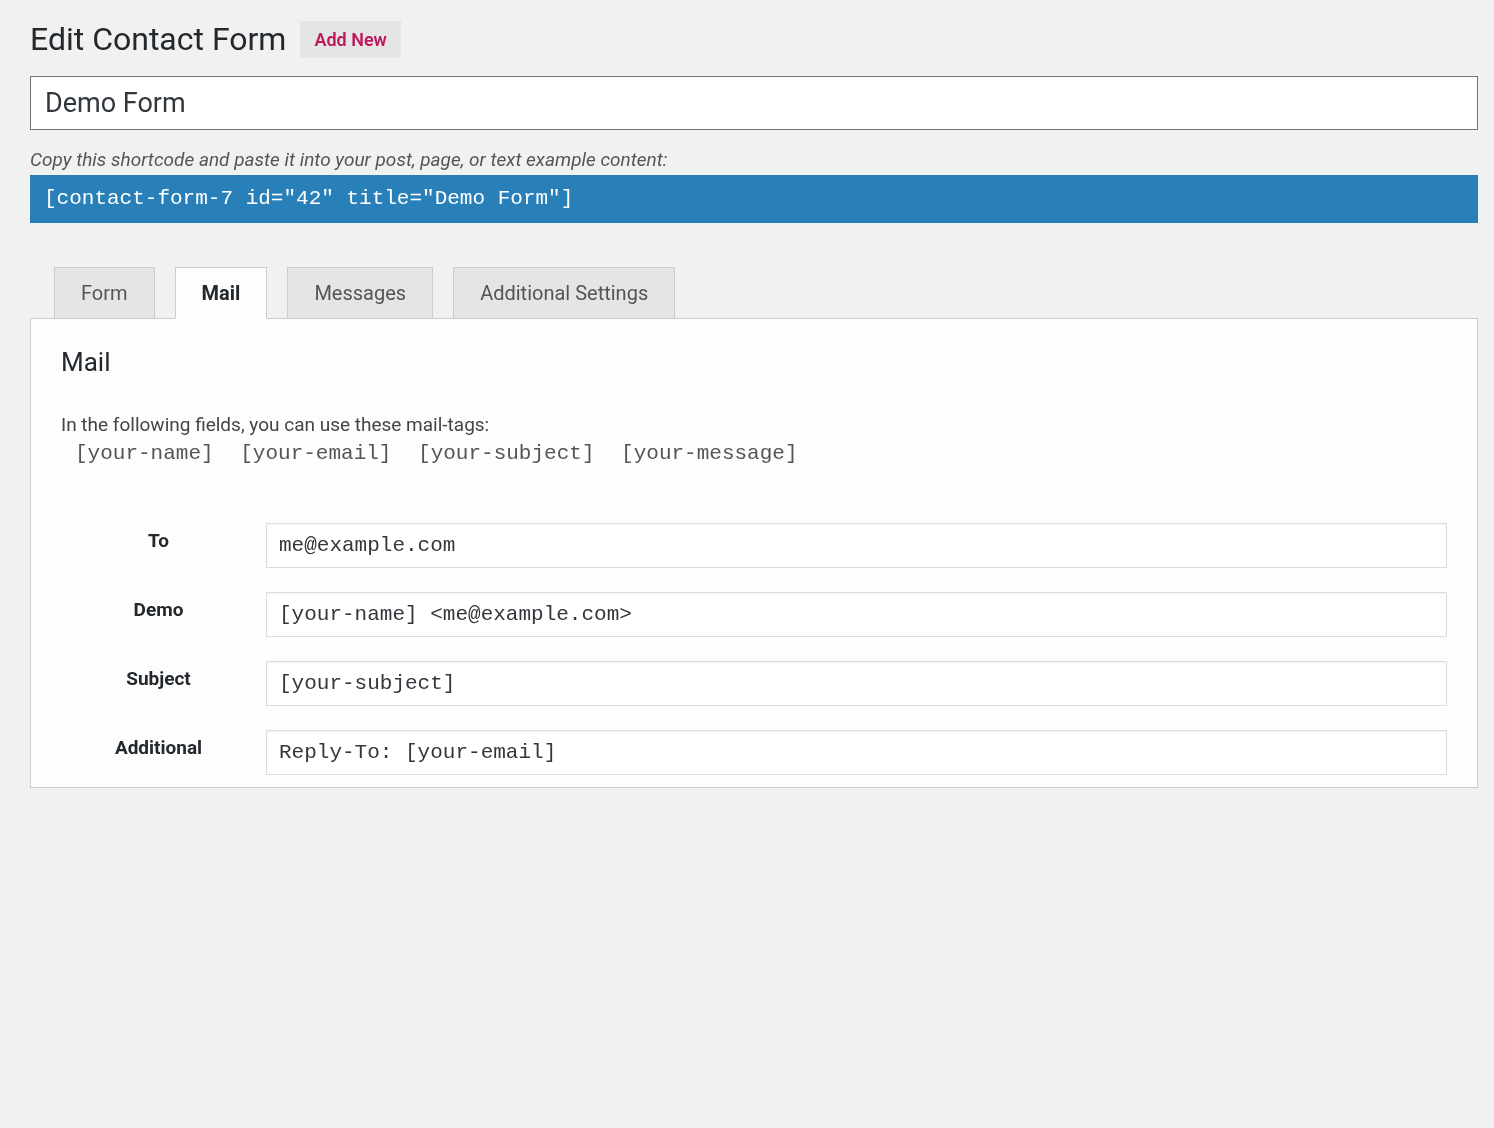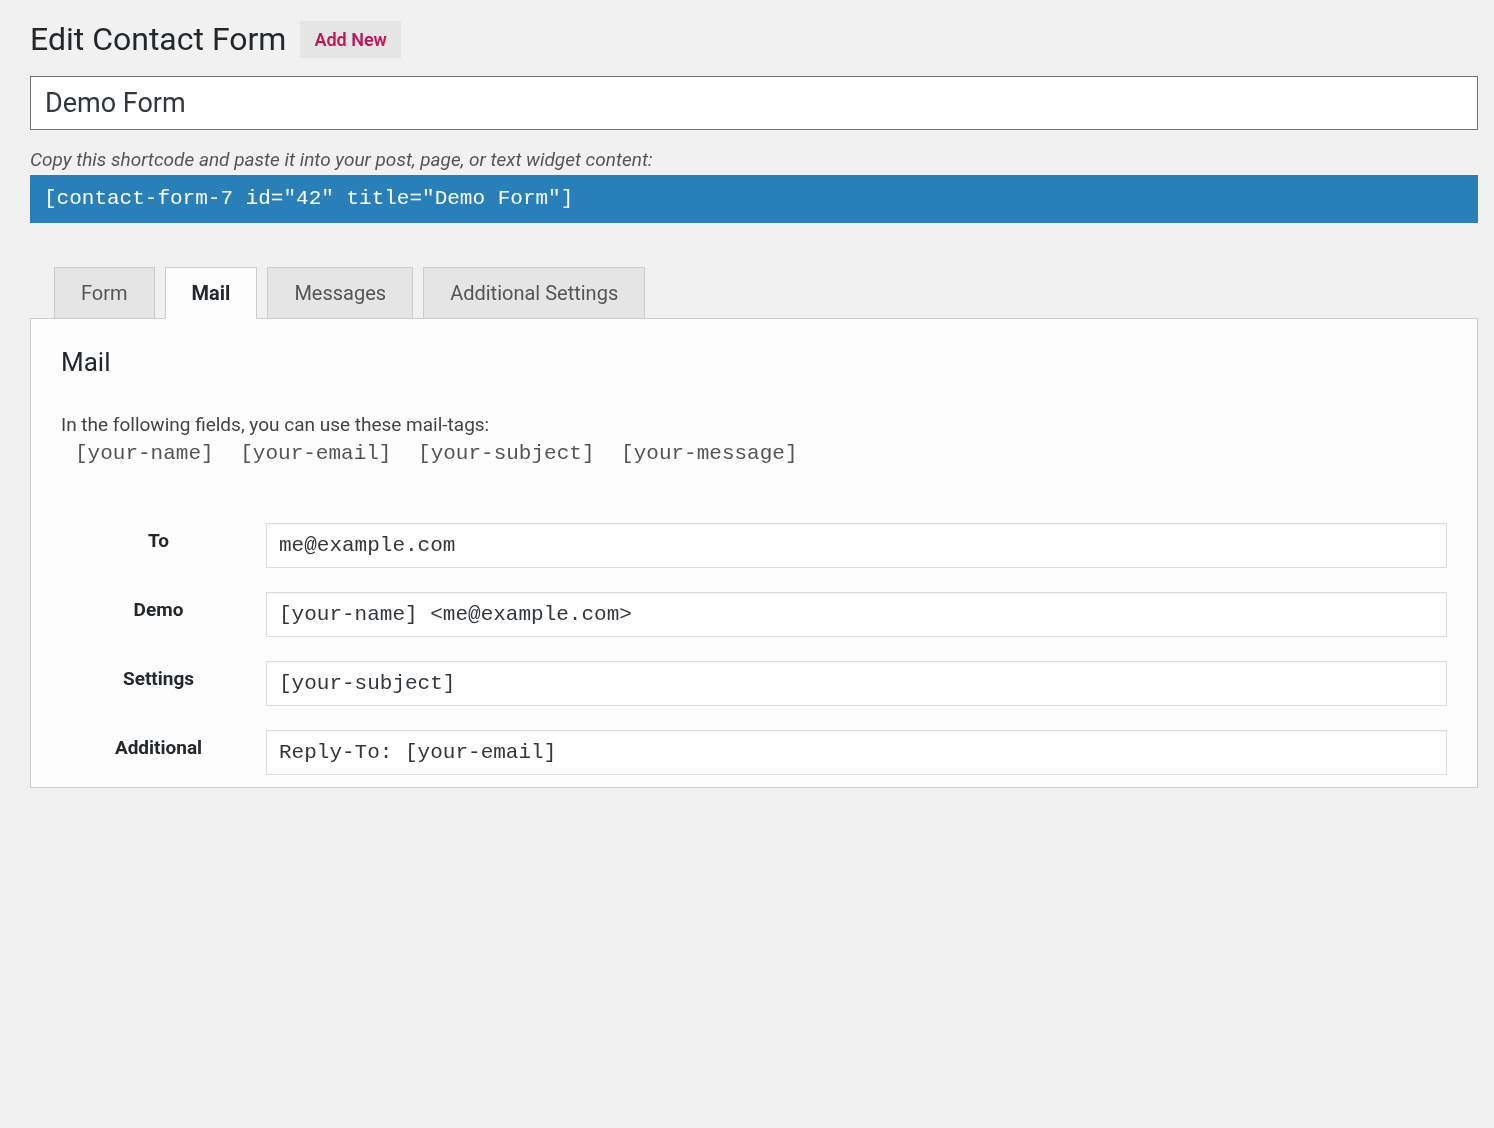--- a/index.html
+++ b/index.html
@@ -68,21 +68,21 @@
       font-size: 21px;
       font-weight: 400;
       margin-bottom: 44px;
       line-height: 1.3;
     }
     .tabs-container {
       margin-left: 24px;
     }
     .tabs {
       display: flex;
-      gap: 10px;
+      gap: 20px;
       align-items: center;
     }
     .tab {
       background: #e5e5e5;
       border: 1px solid #ccc;
       border-bottom: none;
       padding: 13px 26px;
       font-size: 20px;
       color: #555;
       cursor: pointer;
@@ -157,21 +157,21 @@
 <body>
 
 <div class="wrap">
   <div class="header-row">
     <h1 class="page-title">Edit Contact Form</h1>
     <a class="add-new-btn">Add New</a>
   </div>
 
   <input type="text" class="title-input" value="Demo Form" style="">
 
-  <span class="shortcode-label">Copy this shortcode and paste it into your post, page, or text widget content:</span>
+  <span class="shortcode-label">Copy this shortcode and paste it into your post, page, or text example content:</span>
   <div class="shortcode-box">[contact-form-7 id="42" title="Demo Form"]</div>
 
   <div class="tabs-container">
     <div class="tabs">
       <div class="tab">Form</div>
       <div class="tab active">Mail</div>
       <div class="tab">Messages</div>
       <div class="tab">Additional Settings</div>
     </div>
   </div>
@@ -190,21 +190,21 @@
           <input type="text" class="form-input" value="me@example.com" style="">
         </td>
       </tr>
       <tr>
         <th>Demo</th>
         <td>
           <input type="text" class="form-input" value="[your-name] &lt;me@example.com&gt;" style="">
         </td>
       </tr>
       <tr>
-        <th>Settings</th>
+        <th>Subject</th>
         <td>
           <input type="text" class="form-input" value="[your-subject]" style="">
         </td>
       </tr>
       <tr>
         <th>Additional</th>
         <td>
           <input type="text" class="form-input" value="Reply-To: [your-email]" style="">
         </td>
       </tr>

